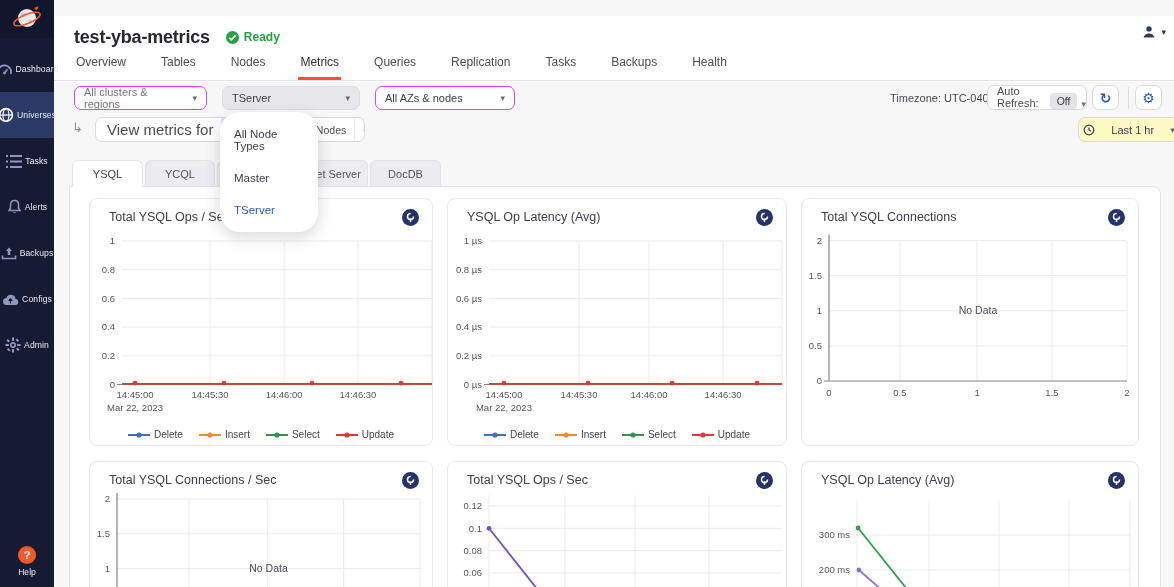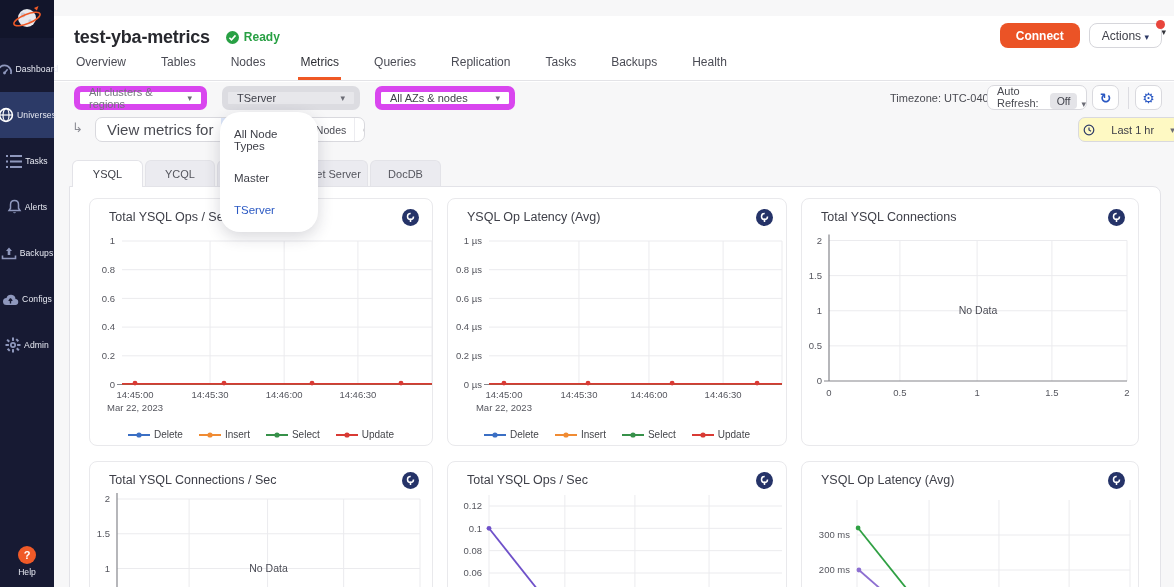--- a/index.html
+++ b/index.html
@@ -31,21 +31,21 @@
   .nav-tab.active { color:#2f3036; border-bottom-color:#ef5824; }
   .hdr-actions { position:absolute; right:12px; top:-27px; display:flex; gap:9px; }
   .btn-connect { background:#eb5326; color:#fff; border:none; border-radius:8px; height:25px; padding:0 16px; font-size:12px; font-weight:bold; cursor:pointer; font-family:inherit; }
   .btn-actions { position:relative; background:#fff; color:#3f4049; border:1px solid #d6d6db; border-radius:8px; height:25px; padding:0 12px; font-size:12px; cursor:pointer; font-family:inherit; }
   .btn-actions .caret { font-size:9px; color:#2d3a66; }
   .action-dot { position:absolute; right:-4px; top:-4px; width:9px; height:9px; border-radius:50%; background:#e8453c; }
 
   
   .content { position:absolute; left:54px; top:66px; width:1120px; height:620px; }
 
-  .dd { position:absolute; height:24px; border:6px solid #d946ef; border-radius:7px; background:#fff; display:flex; align-items:center; justify-content:space-between; padding:0 9px; font-size:11px; color:#74757e; cursor:pointer; }
+  .dd { position:absolute; height:24px; border:1px solid #d946ef; border-radius:7px; background:#fff; display:flex; align-items:center; justify-content:space-between; padding:0 9px; font-size:11px; color:#74757e; cursor:pointer; }
   .dd .caret { font-size:9px; color:#6b6c75; margin-left:6px; }
   .dd.gray { background:#e7e7eb; border-color:#dcdce1; color:#3f4049; }
   .dd.dark { color:#3f4049; }
 
   .tz { position:absolute; font-size:11px; color:#4a4b52; }
   .group-box { position:absolute; height:25px; border:1px solid #d9d9de; border-radius:7px; background:#fff; display:flex; align-items:flex-end; font-size:11px; color:#4a4b52; }
   .pill { background:#e4e4e8; border-radius:4px; padding:2px 7px; color:#3f4049; margin:0 4px 0 5px; font-size:10.5px; }
   .icon-btn { position:absolute; width:27px; height:25px; border:1px solid #d9d9de; border-radius:7px; background:#fff; display:flex; align-items:center; justify-content:center; cursor:pointer; color:#2b59c3; font-size:14px; }
   .vdiv { position:absolute; width:1px; height:22px; background:#dcdce1; }
 
@@ -200,28 +200,20 @@
         <div class="nav-tab">Overview</div>
         <div class="nav-tab">Tables</div>
         <div class="nav-tab">Nodes</div>
         <div class="nav-tab active">Metrics</div>
         <div class="nav-tab">Queries</div>
         <div class="nav-tab">Replication</div>
         <div class="nav-tab">Tasks</div>
         <div class="nav-tab">Backups</div>
         <div class="nav-tab">Health</div>
       </div>
-    <div class="hdr-actions">
-      <button class="btn-connect">Connect</button>
-      <button class="btn-actions">
-        <span>Actions</span>
-        <span class="caret">▾</span>
-        <span class="action-dot"></span>
-      </button>
-    </div>
   </div>
 </div>
 
 <div class="content">
 
   <div class="dd" style="left:20px; top:20px; width:133px;">
     <span>All clusters &amp; regions</span>
     <span class="caret">▾</span>
   </div>
   <div class="dd gray" style="left:168px; top:20px; width:138px;">

